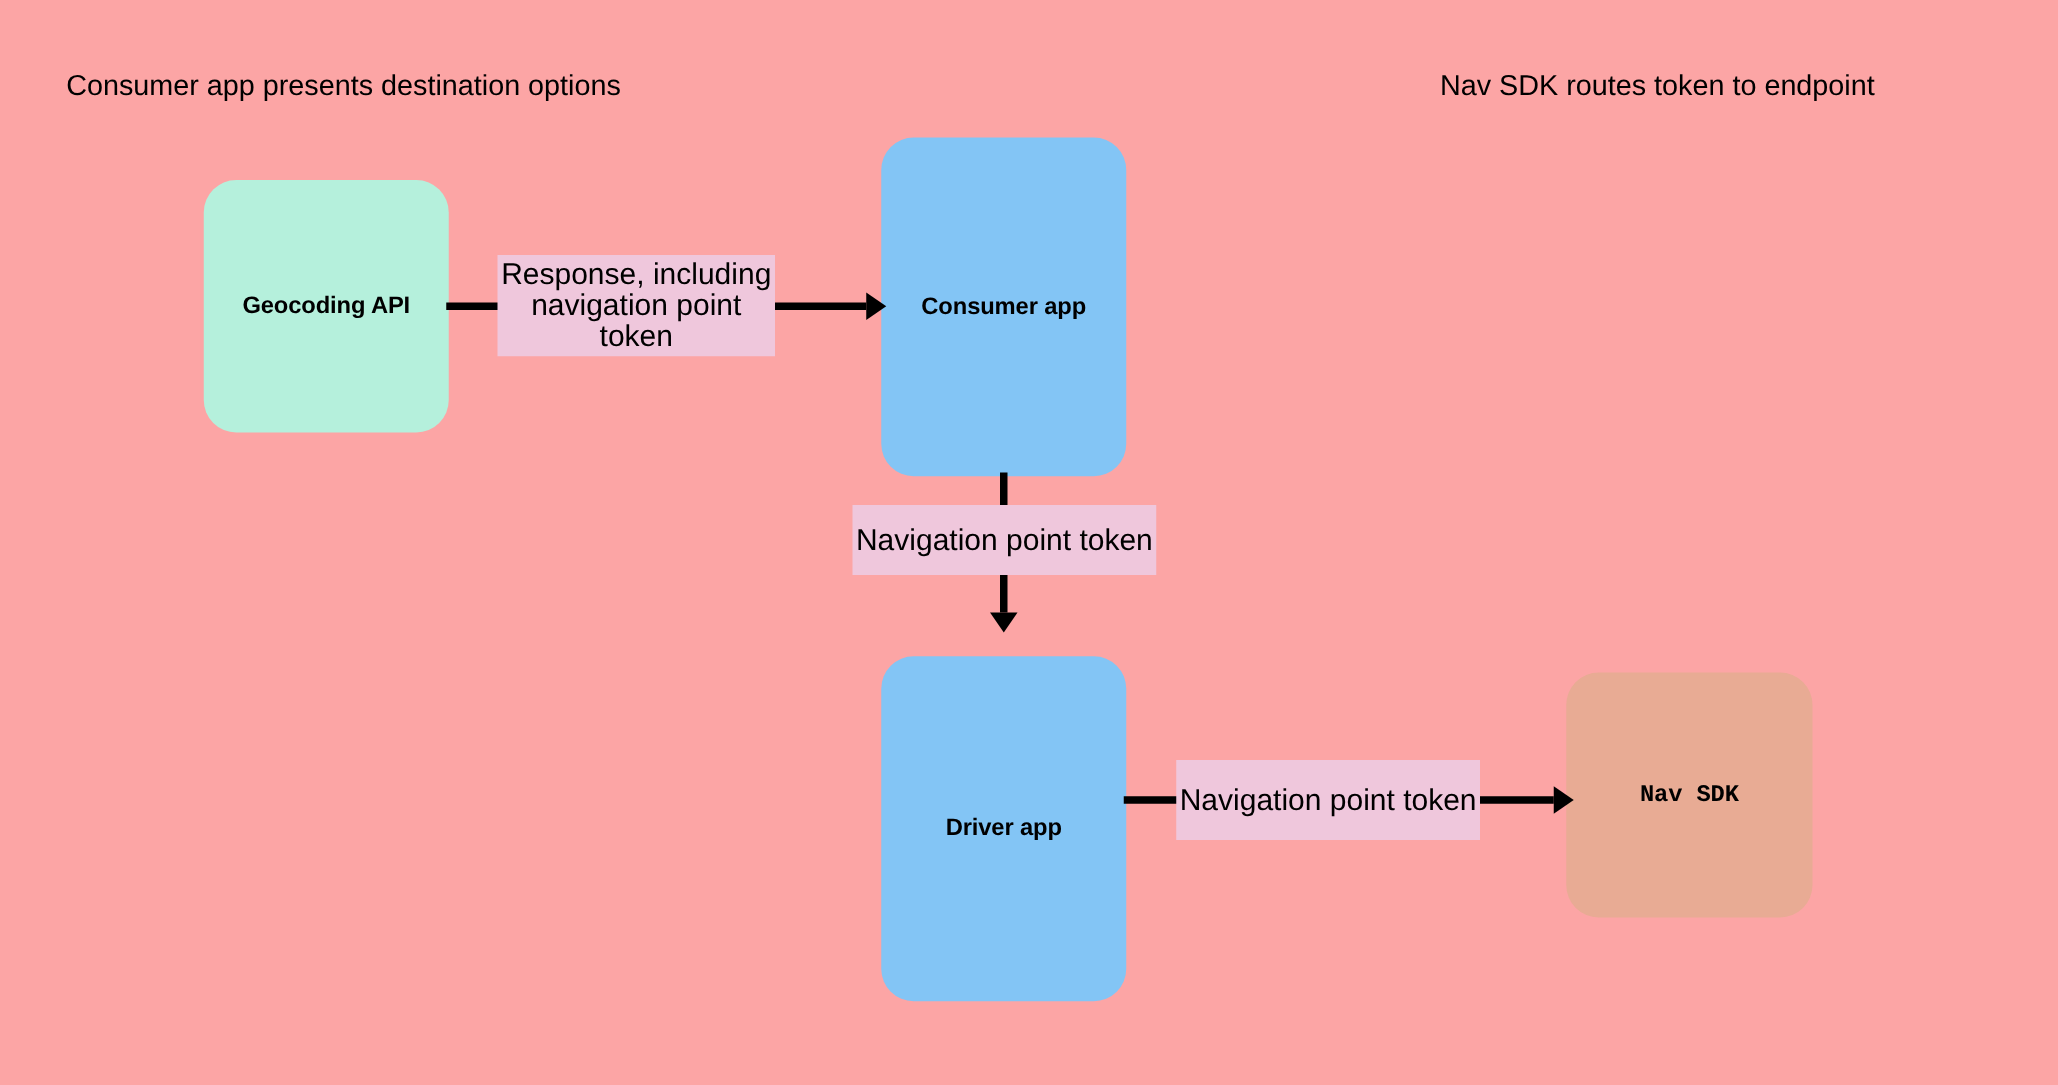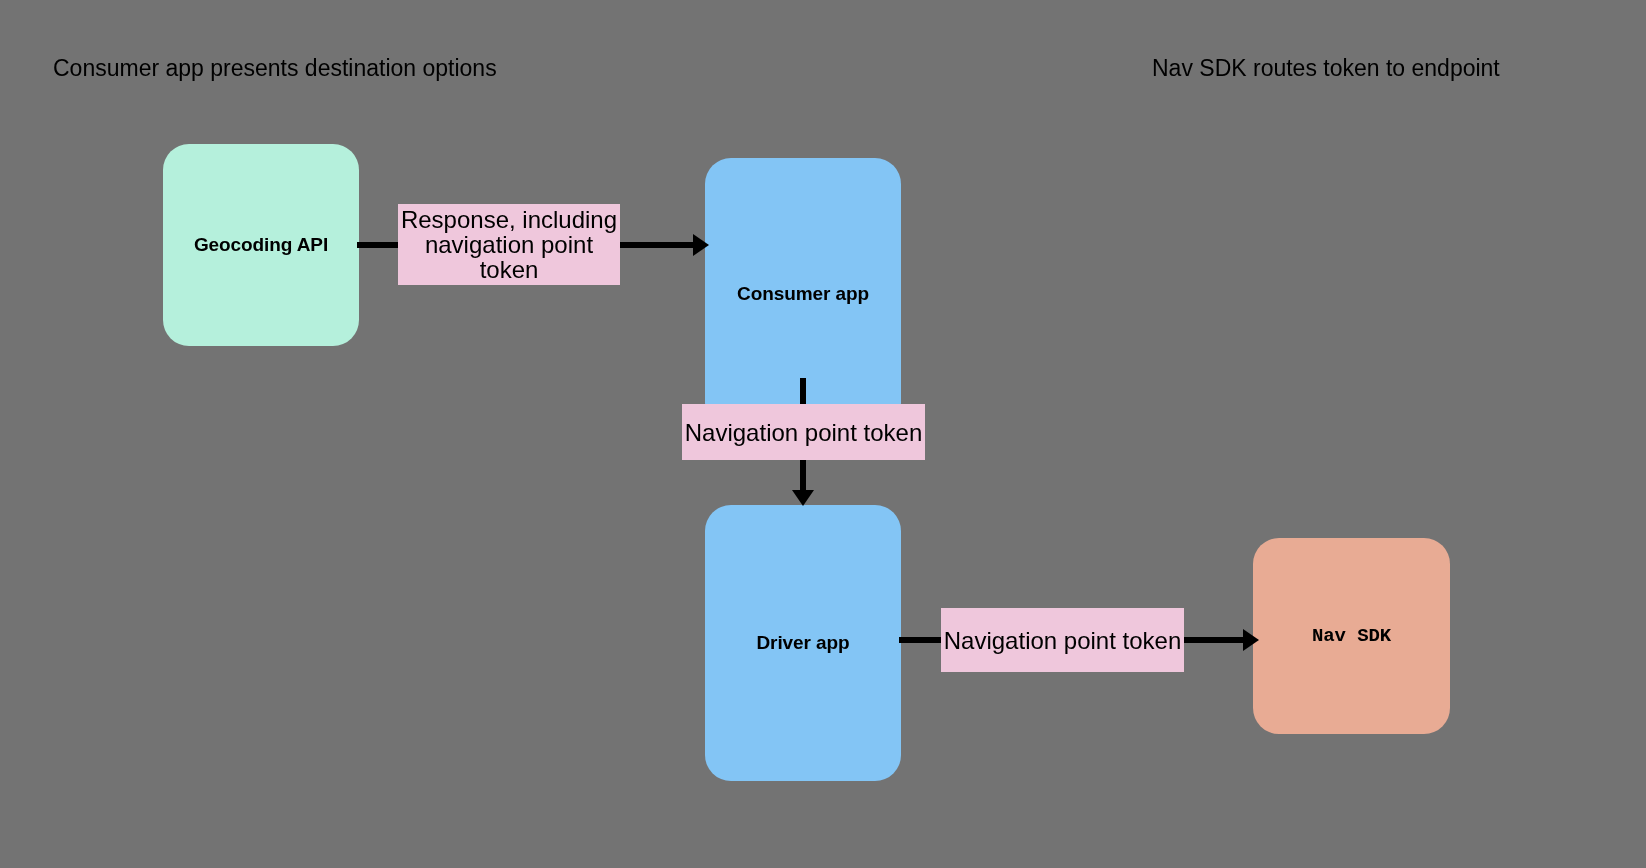--- a/index.html
+++ b/index.html
@@ -9,21 +9,21 @@
     background: #ffffff;
   }
   body {
     font-family: "Liberation Sans", sans-serif;
     -webkit-font-smoothing: antialiased;
   }
   #canvas {
     position: relative;
     width: 1646px;
     height: 868px;
-    background: #737373;
+    background: #fca5a5;
     overflow: hidden;
   }
   .col-header {
     position: absolute;
     font-size: 23px;
     line-height: 28px;
     color: #000000;
     white-space: nowrap;
     font-weight: 400;
   }
@@ -127,25 +127,25 @@
   </div>
 
   <div class="edge-label" id="label-driver-navsdk" style="background:#EFC7DC;">
     <span class="edge-label-text">Navigation point token</span>
   </div>
 
   <div class="node" id="node-geocoding" style="background:#B5F0DC;">
     <span class="node-label">Geocoding API</span>
   </div>
 
-  <div class="node" id="node-consumer" style="background:#83C5F5;margin-top:48px;">
+  <div class="node" id="node-consumer" style="background:#83C5F5;">
     <span class="node-label">Consumer app</span>
   </div>
 
-  <div class="node" id="node-driver" style="background:#83C5F5;">
+  <div class="node" id="node-driver" style="background:#83C5F5;margin-top:20px;">
     <span class="node-label">Driver app</span>
   </div>
 
   <div class="node" id="node-navsdk" style="background:#E8AB94;font-family:Liberation Mono, monospace;">
     <span class="node-label">Nav SDK</span>
   </div>
 
 </div>
 
 </body></html>

